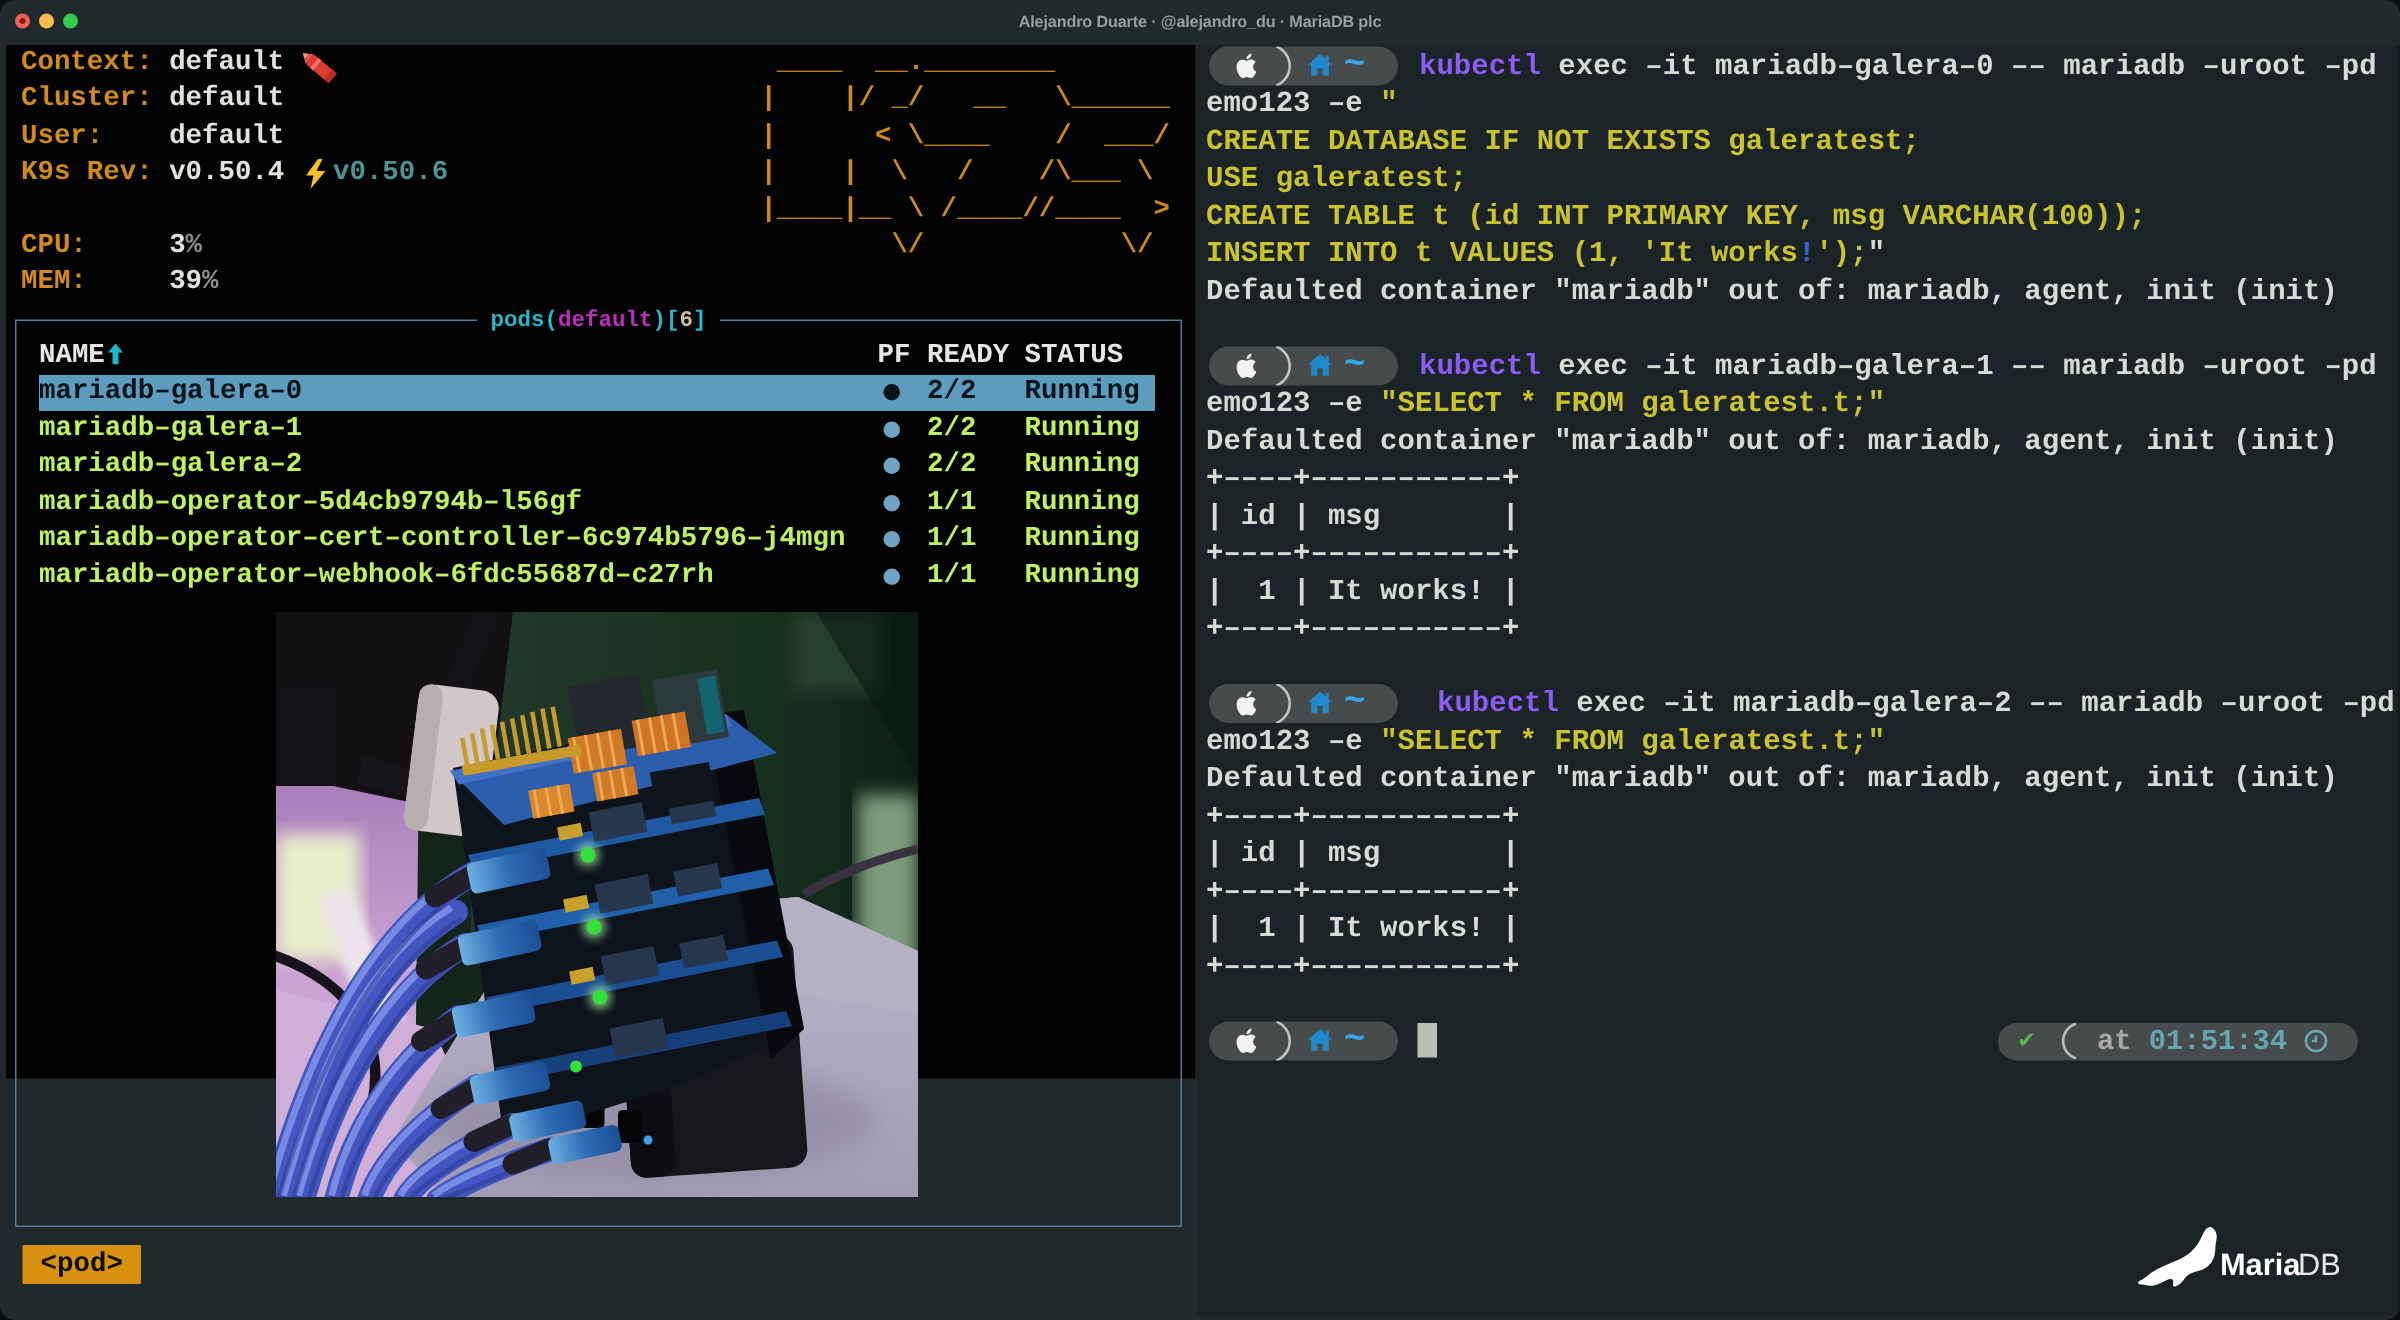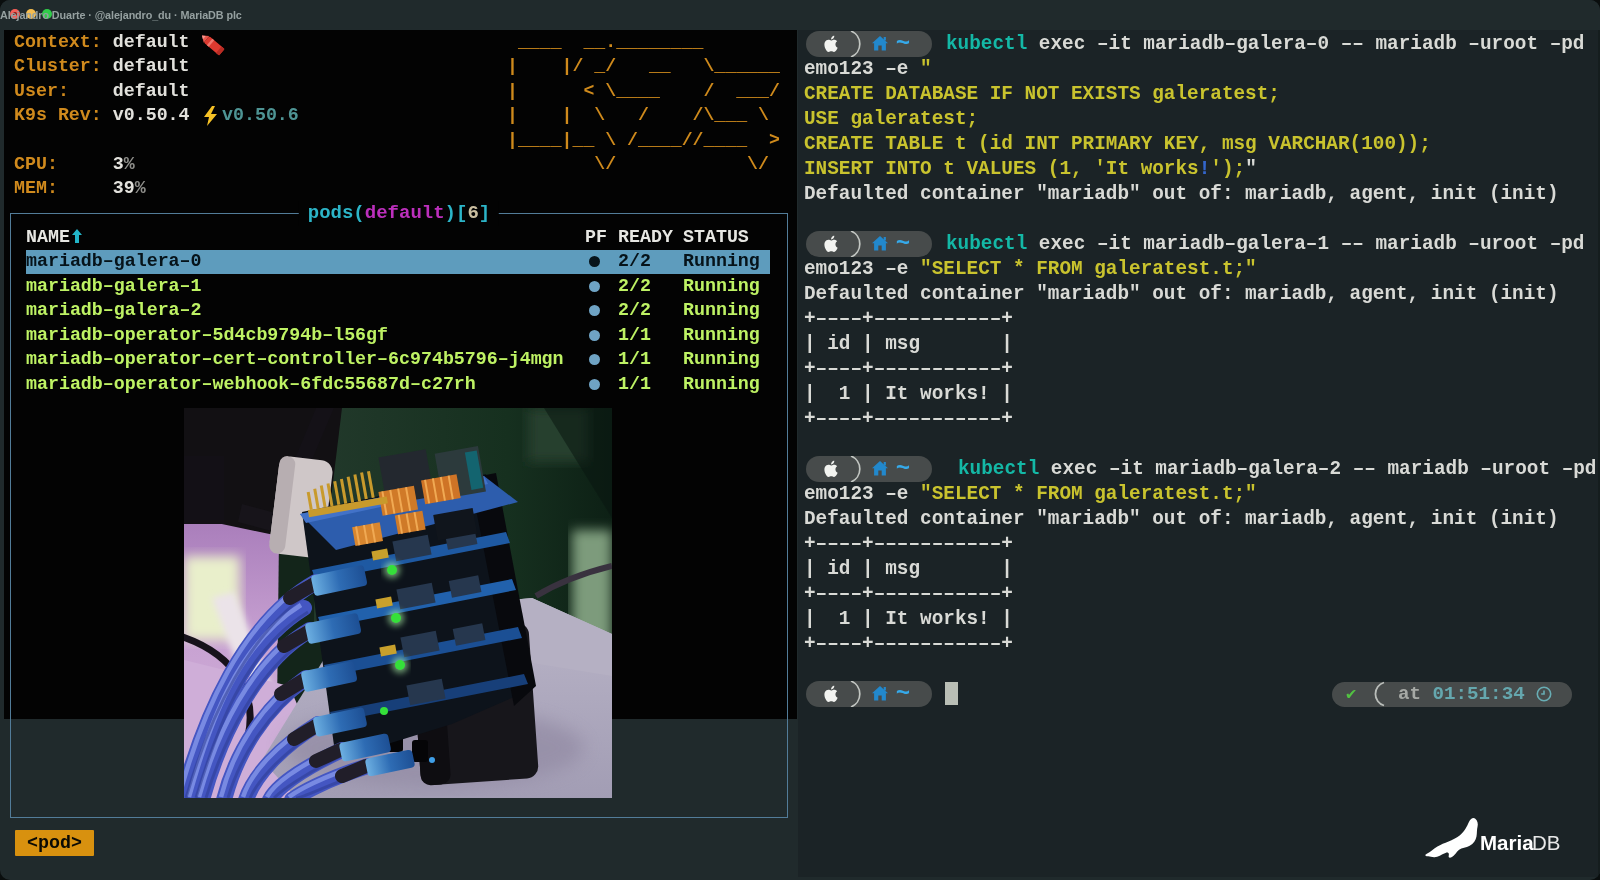--- a/index.html
+++ b/index.html
@@ -1,25 +1,25 @@
 <!DOCTYPE html>
 <html><head><meta charset="utf-8"><style>
 html,body{margin:0;padding:0;width:1600px;height:880px;background:#0a0e0e;overflow:hidden}
 *{box-sizing:border-box}
 .win{position:absolute;left:0;top:0;width:1600px;height:880px;background:#202a2c;border-radius:10px;overflow:hidden}
 .titlebar{position:absolute;left:0;top:0;width:1600px;height:30px;background:#202a2c}
 .tl{position:absolute;border-radius:50%;width:10px;height:10px;top:9px}
-.title{position:absolute;left:0;top:0;width:1600px;height:30px;line-height:30px;text-align:left;font-family:"Liberation Sans",sans-serif;font-weight:bold;font-size:10.8px;letter-spacing:-0.1px;color:#95a0a0}
+.title{position:absolute;left:0;top:0;width:1600px;height:30px;line-height:30px;text-align:center;font-family:"Liberation Sans",sans-serif;font-weight:bold;font-size:10.8px;letter-spacing:-0.1px;color:#95a0a0}
 .mono{font-family:"Liberation Mono",monospace;font-weight:bold;white-space:pre}
 .left{position:absolute;left:4px;top:30px;width:793px;height:689px;background:#030303}
 .right{position:absolute;left:798px;top:30px;width:802px;height:847px;background:#1b2326}
 .ll{position:absolute;font-size:18.3px;line-height:24.4px;height:25px}
 .rl{position:absolute;font-size:19.35px;line-height:25px;height:25px;color:#d9dad6;left:6px}
 .lab{color:#d08a1d}.val{color:#e2e1dc}
-.yel{color:#c9c32e}.grn{color:#14b8a6}.wht{color:#d9dad6}.blu{color:#3366cc}
+.yel{color:#c9c32e}.grn{color:#8b5cf6}.wht{color:#d9dad6}.blu{color:#3366cc}
 .pill{position:absolute;width:126px;height:26px;border-radius:13px;background:#474b4b}
 .row{color:#bef264}
 .tld{position:absolute;font-family:"Liberation Mono",monospace;font-weight:bold;font-size:24px;color:#36a9e9;width:20px;text-align:center}
 .papple{position:absolute;left:26px}
 .parc{position:absolute;left:51px}
 .phome{position:absolute;left:74px}
 </style></head><body>
 <div class="win">
   <div class="titlebar">
     <div class="tl" style="left:10px;background:#f55f58"></div>
@@ -54,21 +54,21 @@
     </svg>
 
     <pre class="mono" style="position:absolute;left:503px;top:0;margin:0;font-size:18.2px;line-height:24.4px;color:#cf8a1c"> ____  __.________
 |    |/ _/   __   \______
 |      &lt; \____    /  ___/
 |    |  \   /    /\___ \
 |____|__ \ /____//____  &gt;
         \/            \/</pre>
 
     <div style="position:absolute;left:6px;top:183px;width:778px;height:605px;border:1px solid #527c99"></div>
-    <div class="mono" style="position:absolute;left:395px;top:171px;transform:translateX(-50%);height:25px;line-height:25px;background:#030303;padding:0 9px;font-size:19px"><span style="color:#2cb5c8">pods(</span><span style="color:#bc2fbc">default</span><span style="color:#2cb5c8">)[</span><span style="color:#c9bd9f">6</span><span style="color:#2cb5c8">]</span></div>
+    <div class="mono" style="position:absolute;left:395px;top:171px;transform:translateX(-50%);height:25px;line-height:25px;background:#030303;padding:0 9px;font-size:15px"><span style="color:#2cb5c8">pods(</span><span style="color:#bc2fbc">default</span><span style="color:#2cb5c8">)[</span><span style="color:#c9bd9f">6</span><span style="color:#2cb5c8">]</span></div>
 
     <div class="ll mono" style="left:22px;top:194.8px;color:#e6e6e2">NAME</div>
     <svg style="position:absolute;left:67px;top:199px" width="12" height="14" viewBox="0 0 12 14">
         <path d="M6 0 L11 6 H8 V14 H4 V6 H1 Z" fill="#22b5c8"></path>
       </svg>
     <div class="ll mono" style="left:581px;top:194.8px;color:#e6e6e2">PF</div>
     <div class="ll mono" style="left:614px;top:194.8px;color:#e6e6e2">READY</div>
     <div class="ll mono" style="left:679px;top:194.8px;color:#e6e6e2">STATUS</div>
 
     <div style="position:absolute;left:22px;top:219.5px;width:744px;height:24px;background:#5e9cbd"></div>

